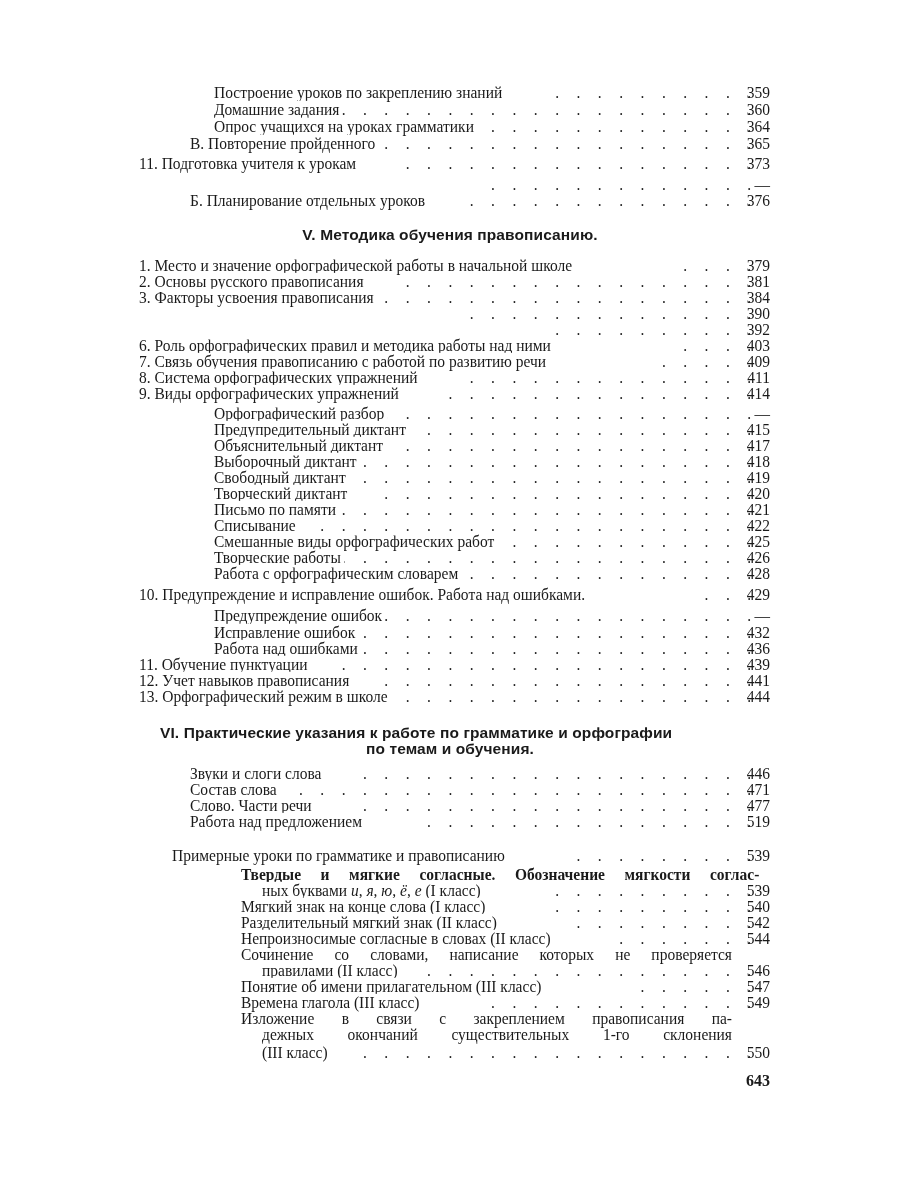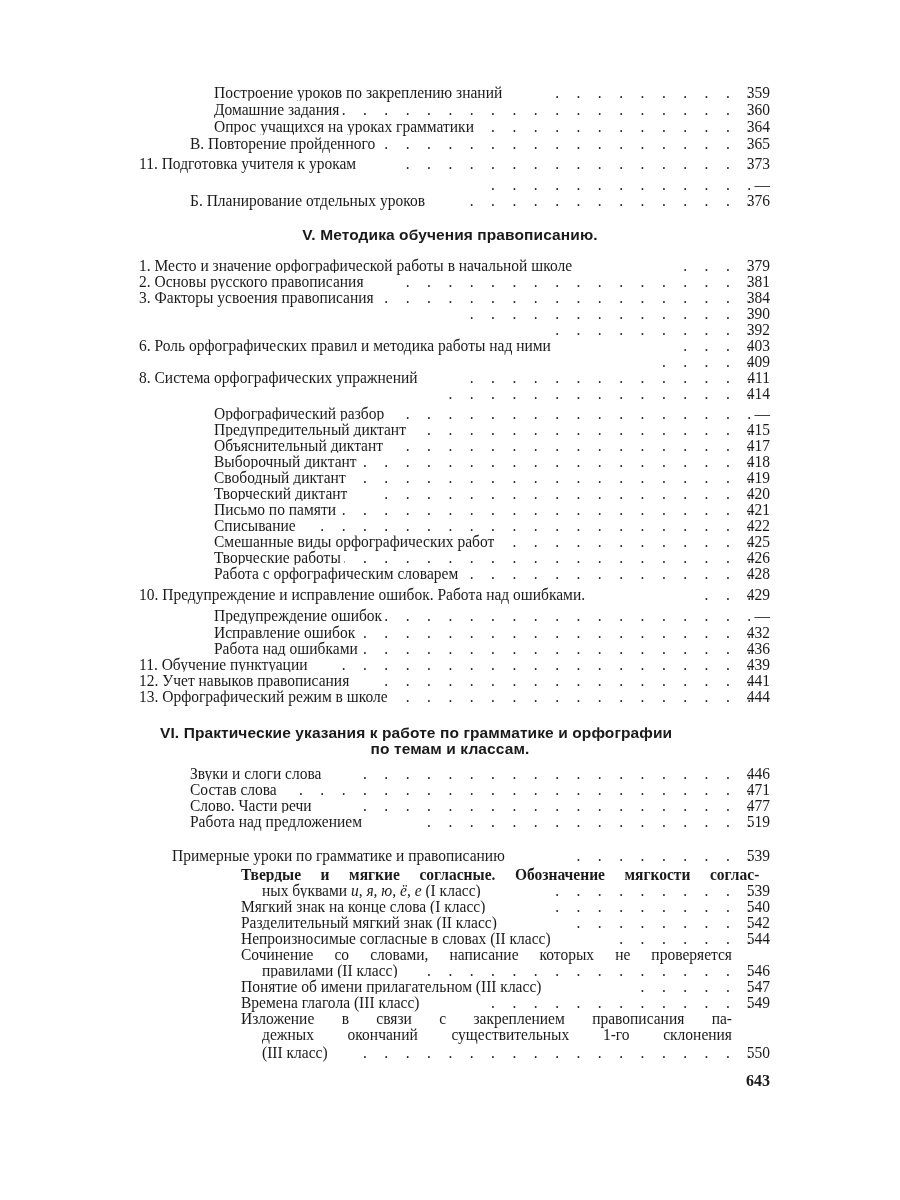--- a/index.html
+++ b/index.html
@@ -101,29 +101,31 @@
     <div class="line" style="top:321px">
       <span class="dots" style="left:550px">. . . . . . . . . . . . . . . . . . . . . . . . . . . . . . . . . . . . . . . . . . . . .</span>
       <span class="pg">392</span>
     </div>
     <div class="line" style="top:337px">
       <span class="txt" style="left:139px">6. Роль орфографических правил и методика работы над ними</span>
       <span class="dots" style="left:665px">. . . . . . . . . . . . . . . . . . . . . . . . . . . . . . . . . . . . . . . . . . . . .</span>
       <span class="pg">403</span>
     </div>
     <div class="line" style="top:353px">
+      <span class="txt" style="left:139px">7. Связь обучения правописанию с работой по развитию речи</span>
       <span class="dots" style="left:650px">. . . . . . . . . . . . . . . . . . . . . . . . . . . . . . . . . . . . . . . . . . . . .</span>
       <span class="pg">409</span>
     </div>
     <div class="line" style="top:369px">
       <span class="txt" style="left:139px">8. Система орфографических упражнений</span>
       <span class="dots" style="left:470px">. . . . . . . . . . . . . . . . . . . . . . . . . . . . . . . . . . . . . . . . . . . . .</span>
       <span class="pg">411</span>
     </div>
     <div class="line" style="top:385px">
+      <span class="txt" style="left:139px">9. Виды орфографических упражнений</span>
       <span class="dots" style="left:440px">. . . . . . . . . . . . . . . . . . . . . . . . . . . . . . . . . . . . . . . . . . . . .</span>
       <span class="pg">414</span>
     </div>
 
     <div class="line" style="top:405px">
       <span class="txt" style="left:214px">Орфографический разбор</span>
       <span class="dots" style="left:380px">. . . . . . . . . . . . . . . . . . . . . . . . . . . . . . . . . . . . . . . . . . . . .</span>
       <span class="pg">—</span>
     </div>
     <div class="line" style="top:421px">
@@ -208,21 +210,21 @@
       <span class="pg">441</span>
     </div>
     <div class="line" style="top:688px">
       <span class="txt" style="left:139px">13. Орфографический режим в школе</span>
       <span class="dots" style="left:400px">. . . . . . . . . . . . . . . . . . . . . . . . . . . . . . . . . . . . . . . . . . . . .</span>
       <span class="pg">444</span>
     </div>
   </div>
 
   <div class="heading" style="top:724px; left:160px; right:auto; text-align:left;">VI. Практические указания к работе по грамматике и орфографии</div>
-  <div class="heading" style="top:740px">по темам и классам.</div>
+  <div class="heading" style="top:740px">по темам и обучения.</div>
 
   <div>
     <div class="line" style="top:765px">
       <span class="txt" style="left:190px">Звуки и слоги слова</span>
       <span class="dots" style="left:360px">. . . . . . . . . . . . . . . . . . . . . . . . . . . . . . . . . . . . . . . . . . . . .</span>
       <span class="pg">446</span>
     </div>
     <div class="line" style="top:781px">
       <span class="txt" style="left:190px">Состав слова</span>
       <span class="dots" style="left:300px">. . . . . . . . . . . . . . . . . . . . . . . . . . . . . . . . . . . . . . . . . . . . .</span>

